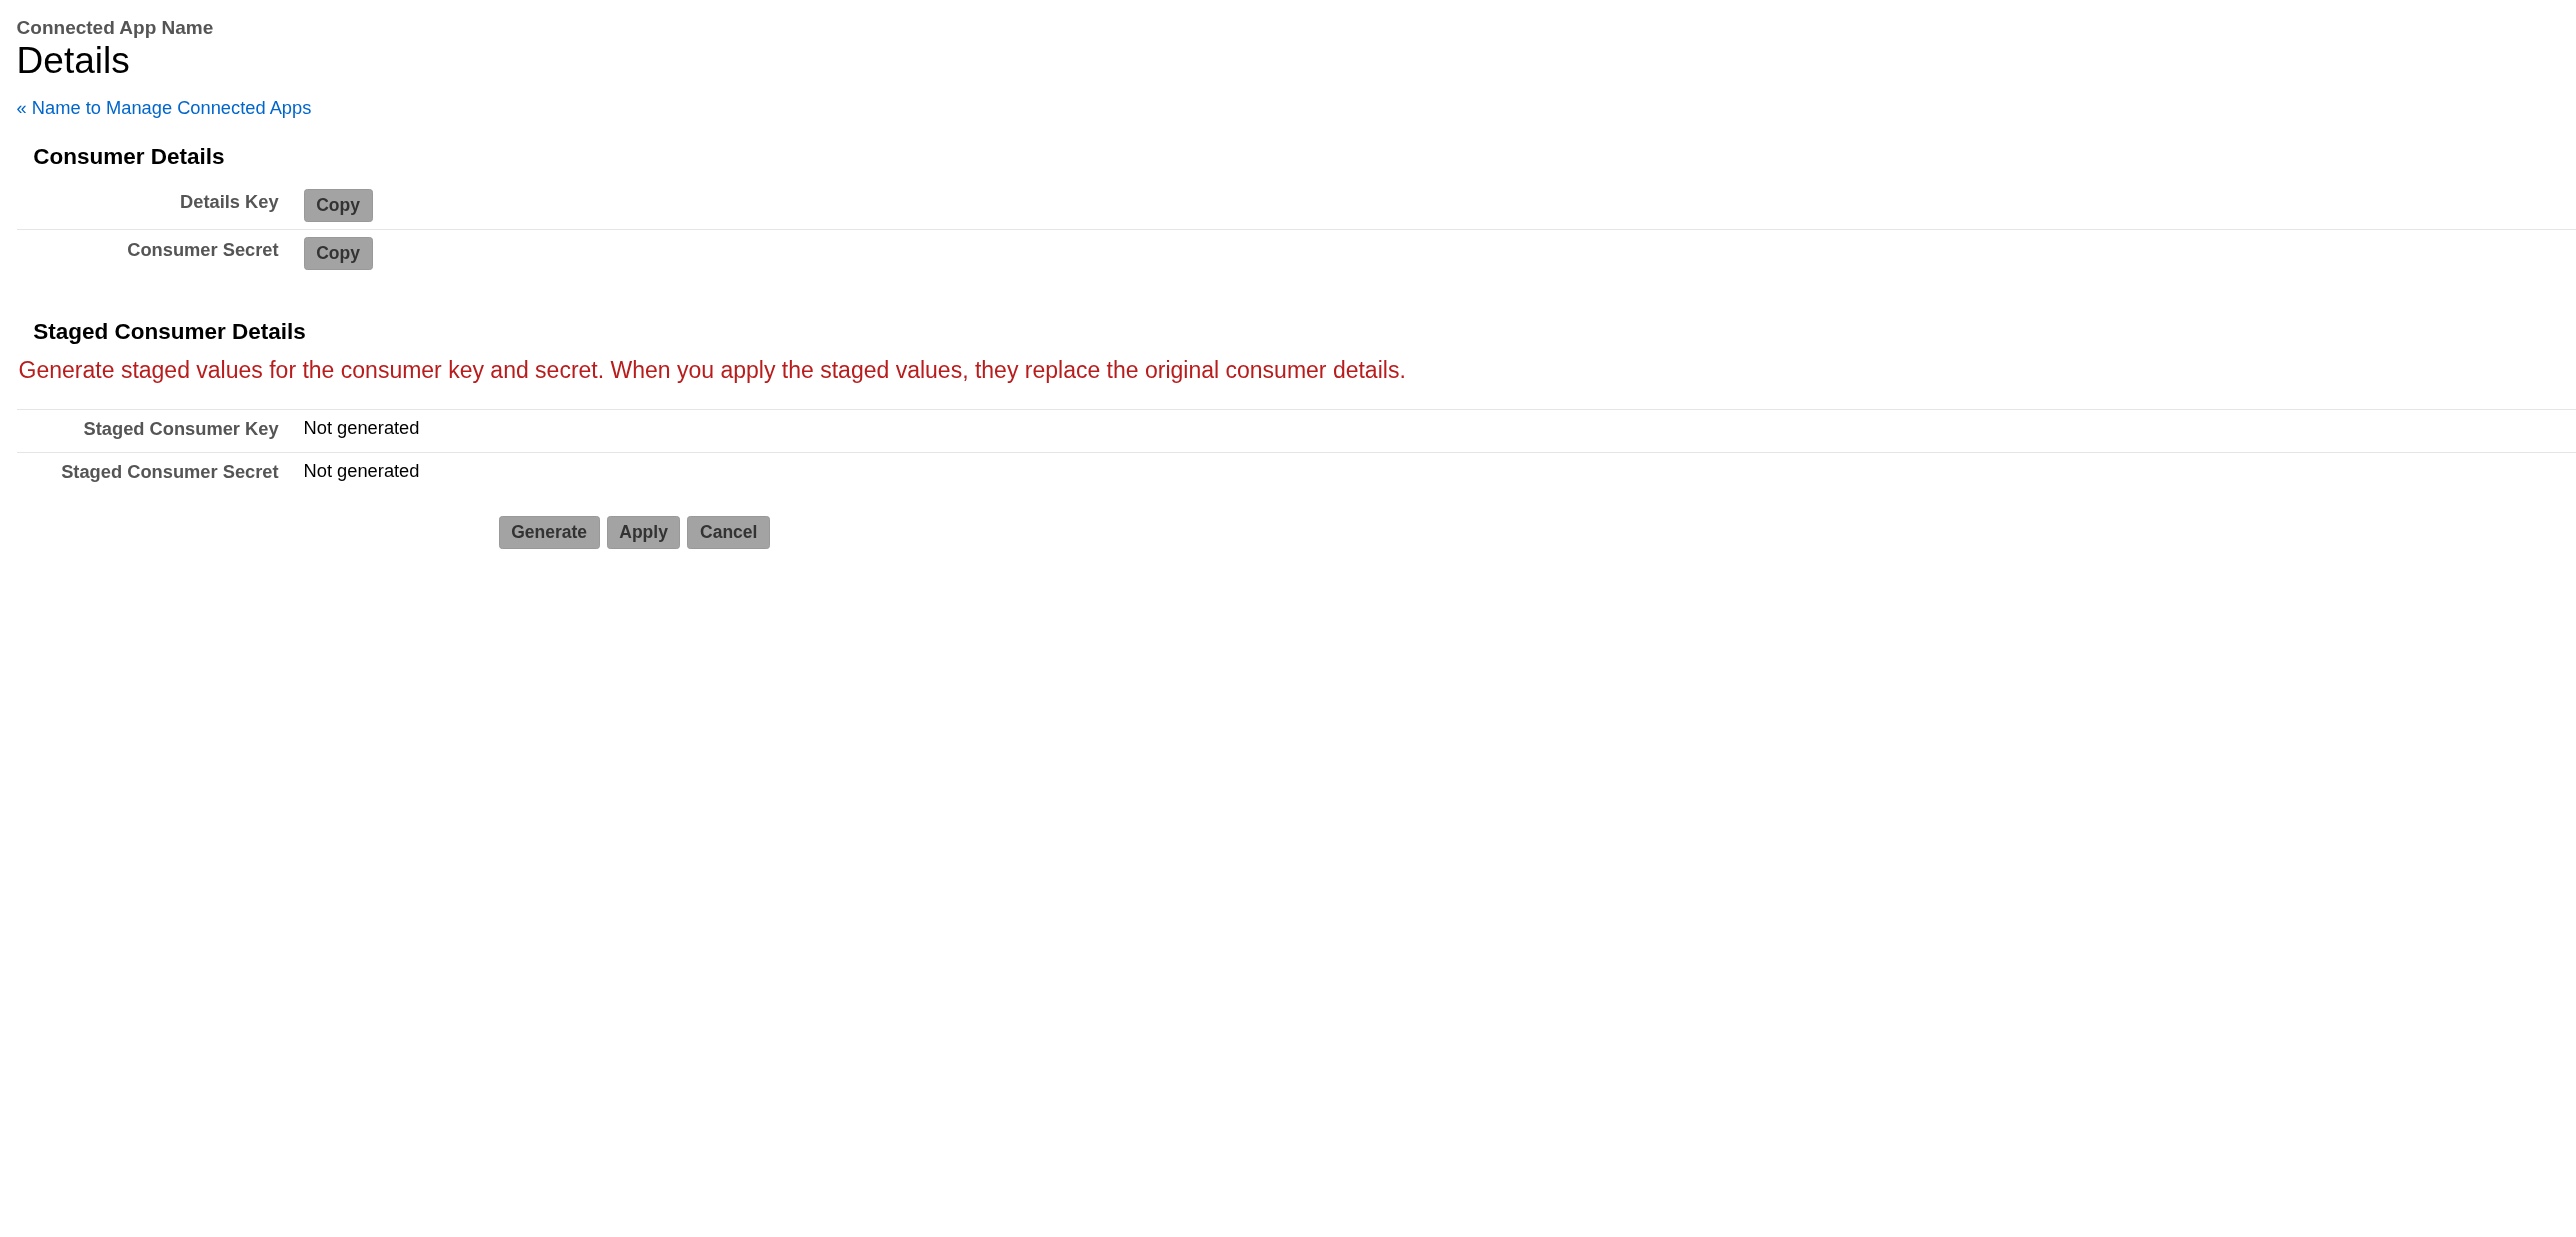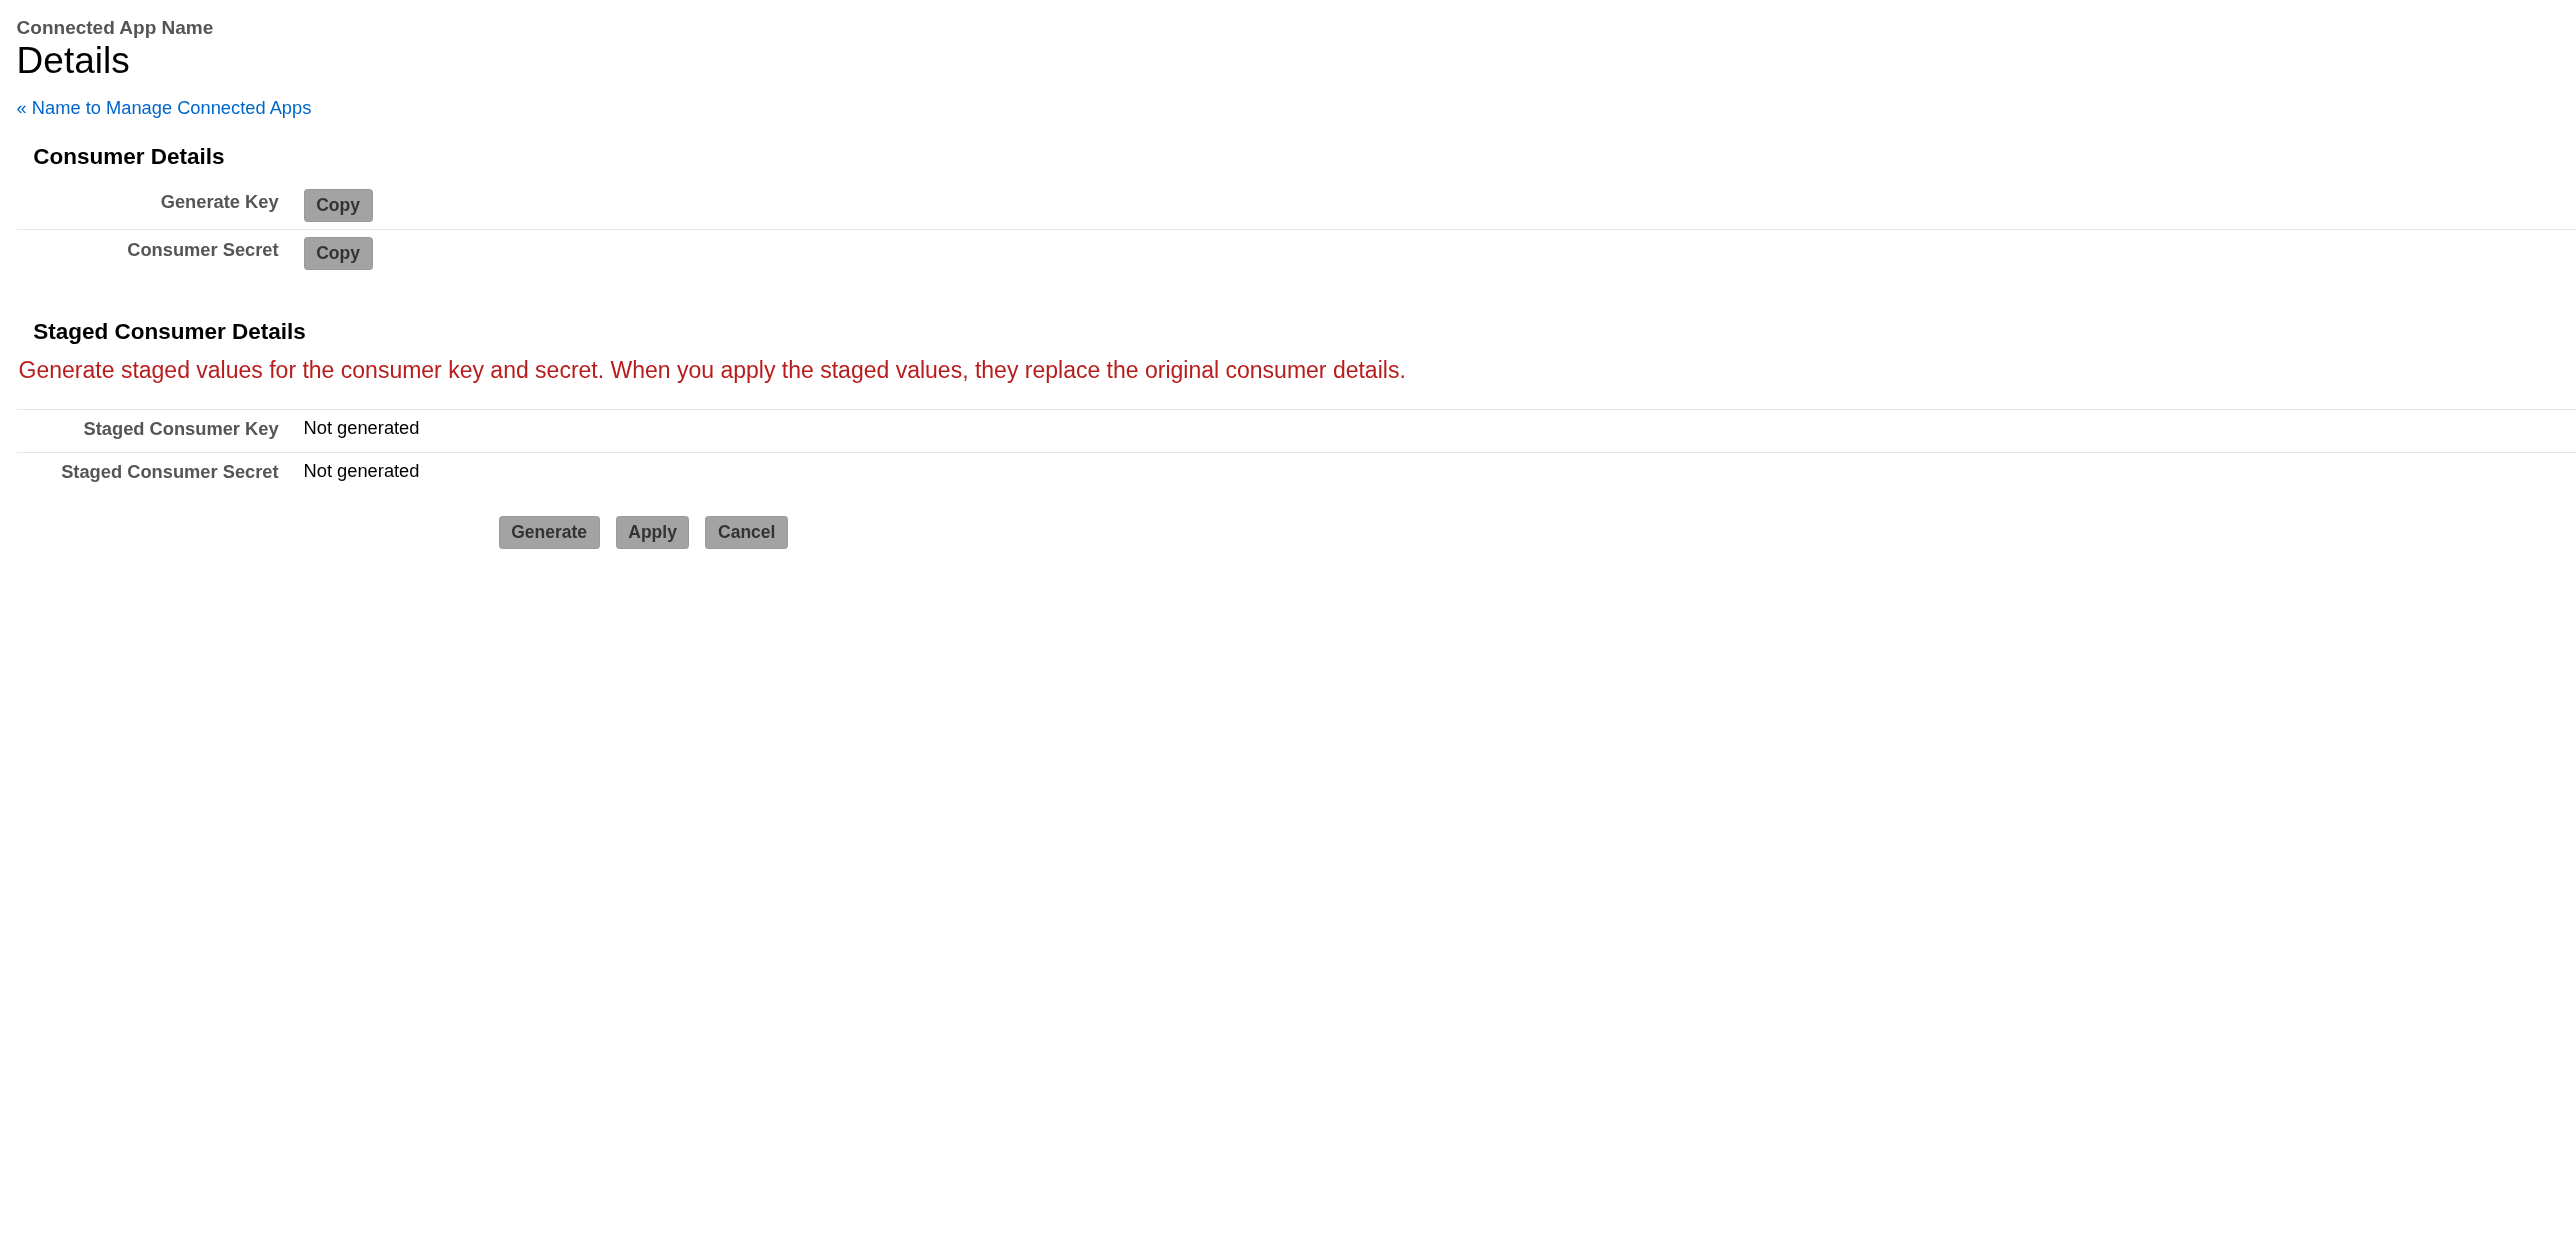--- a/index.html
+++ b/index.html
@@ -78,21 +78,21 @@
       font-weight: bold;
       color: #333333;
       background: #a3a3a3;
       border: 0.8px solid #999999;
       border-radius: 3.3px;
       padding: 5px 11.6px;
       cursor: pointer;
     }
     .button-row {
       display: flex;
-      gap: 16px;
+      gap: 7px;
       justify-content: flex-start;
       margin-left: 482px;
       margin-top: 21px;
       align-items: center;
     }
     .spacer {
       height: 42px;
     }
     .top-border {
       border-top: 0.8px solid #e5e5e5;
@@ -106,21 +106,21 @@
 <div class="header-label">Connected App Name</div>
 <div class="page-title">Details</div>
 
 <a href="#" class="back-link">
   <span>« </span><span>Name to Manage Connected Apps</span>
 </a>
 
 <div class="section-heading">Consumer Details</div>
 
 <div class="detail-row">
-  <div class="detail-label">Generate Key</div>
+  <div class="detail-label">Details Key</div>
   <div class="detail-value-wrap">
     <button class="btn">Copy</button>
   </div>
 </div>
 
 <div class="detail-row no-border">
   <div class="detail-label">Consumer Secret</div>
   <div class="detail-value-wrap">
     <button class="btn">Copy</button>
   </div>

